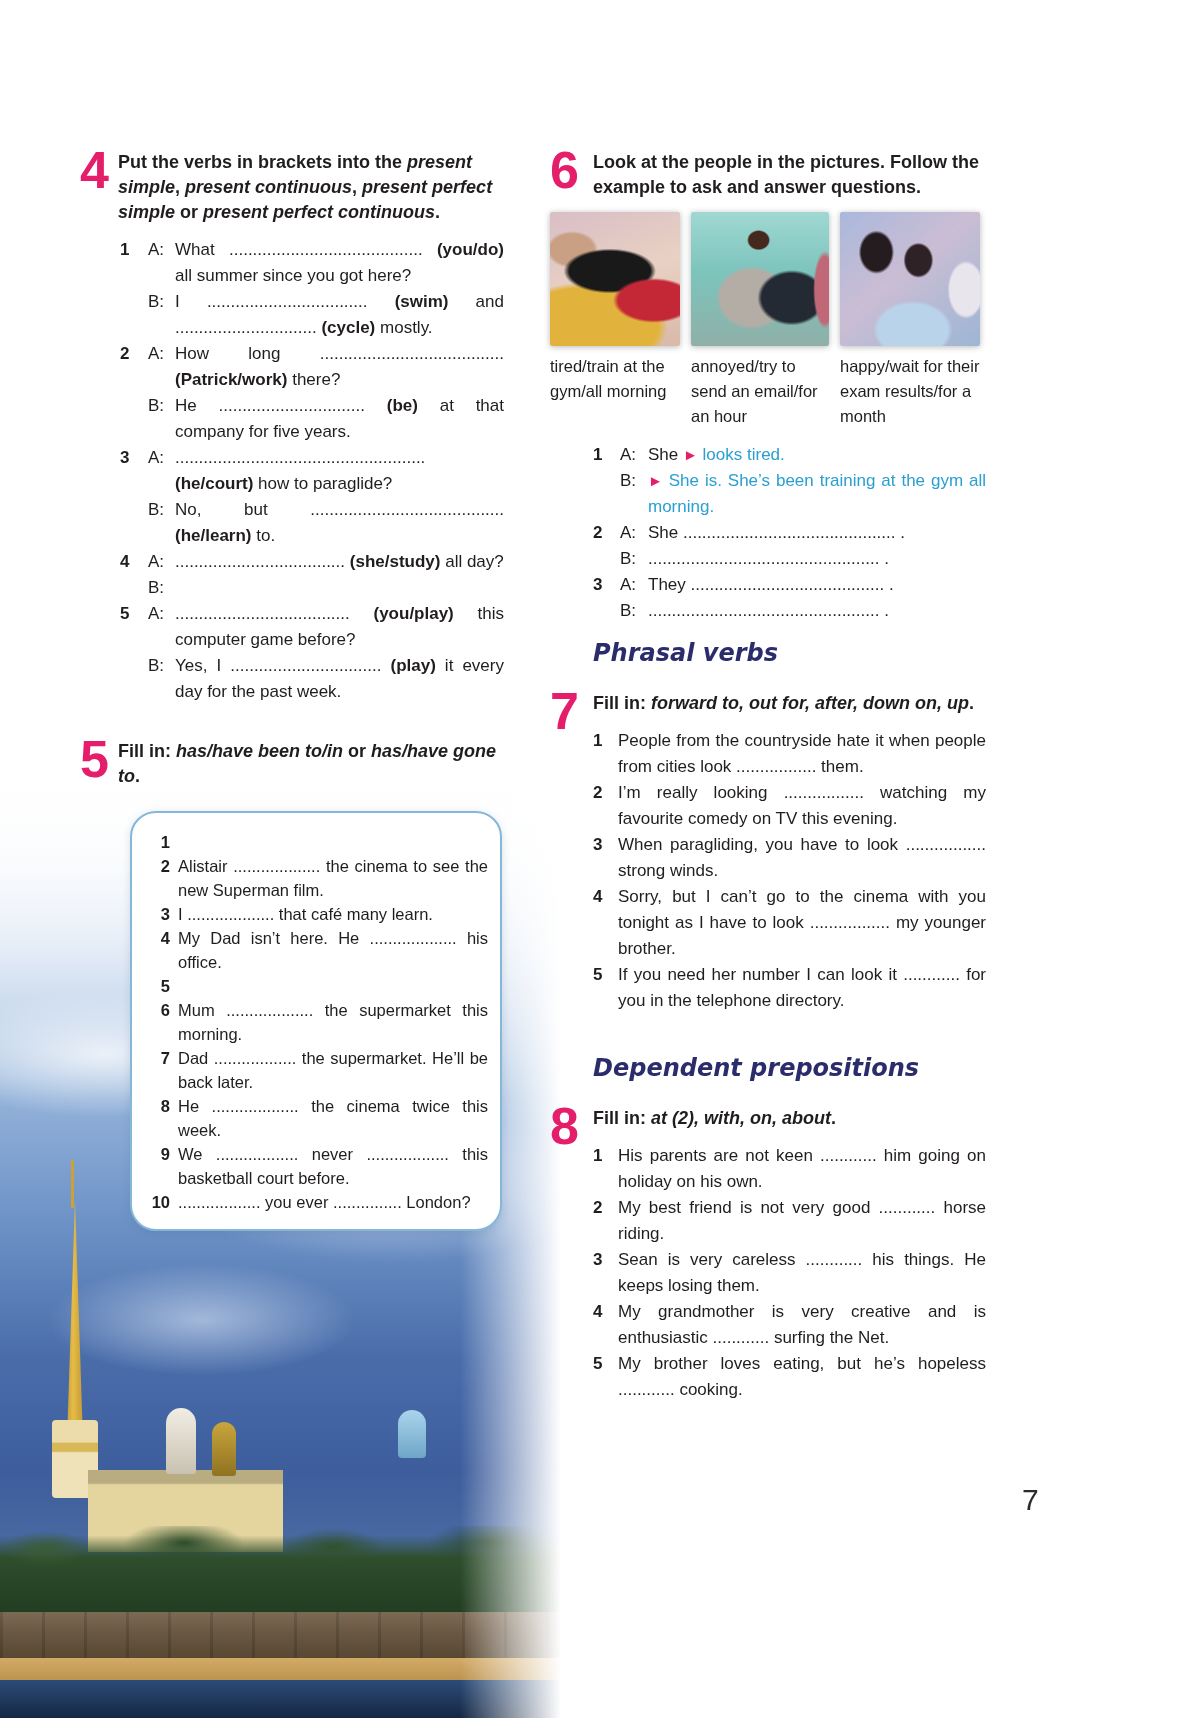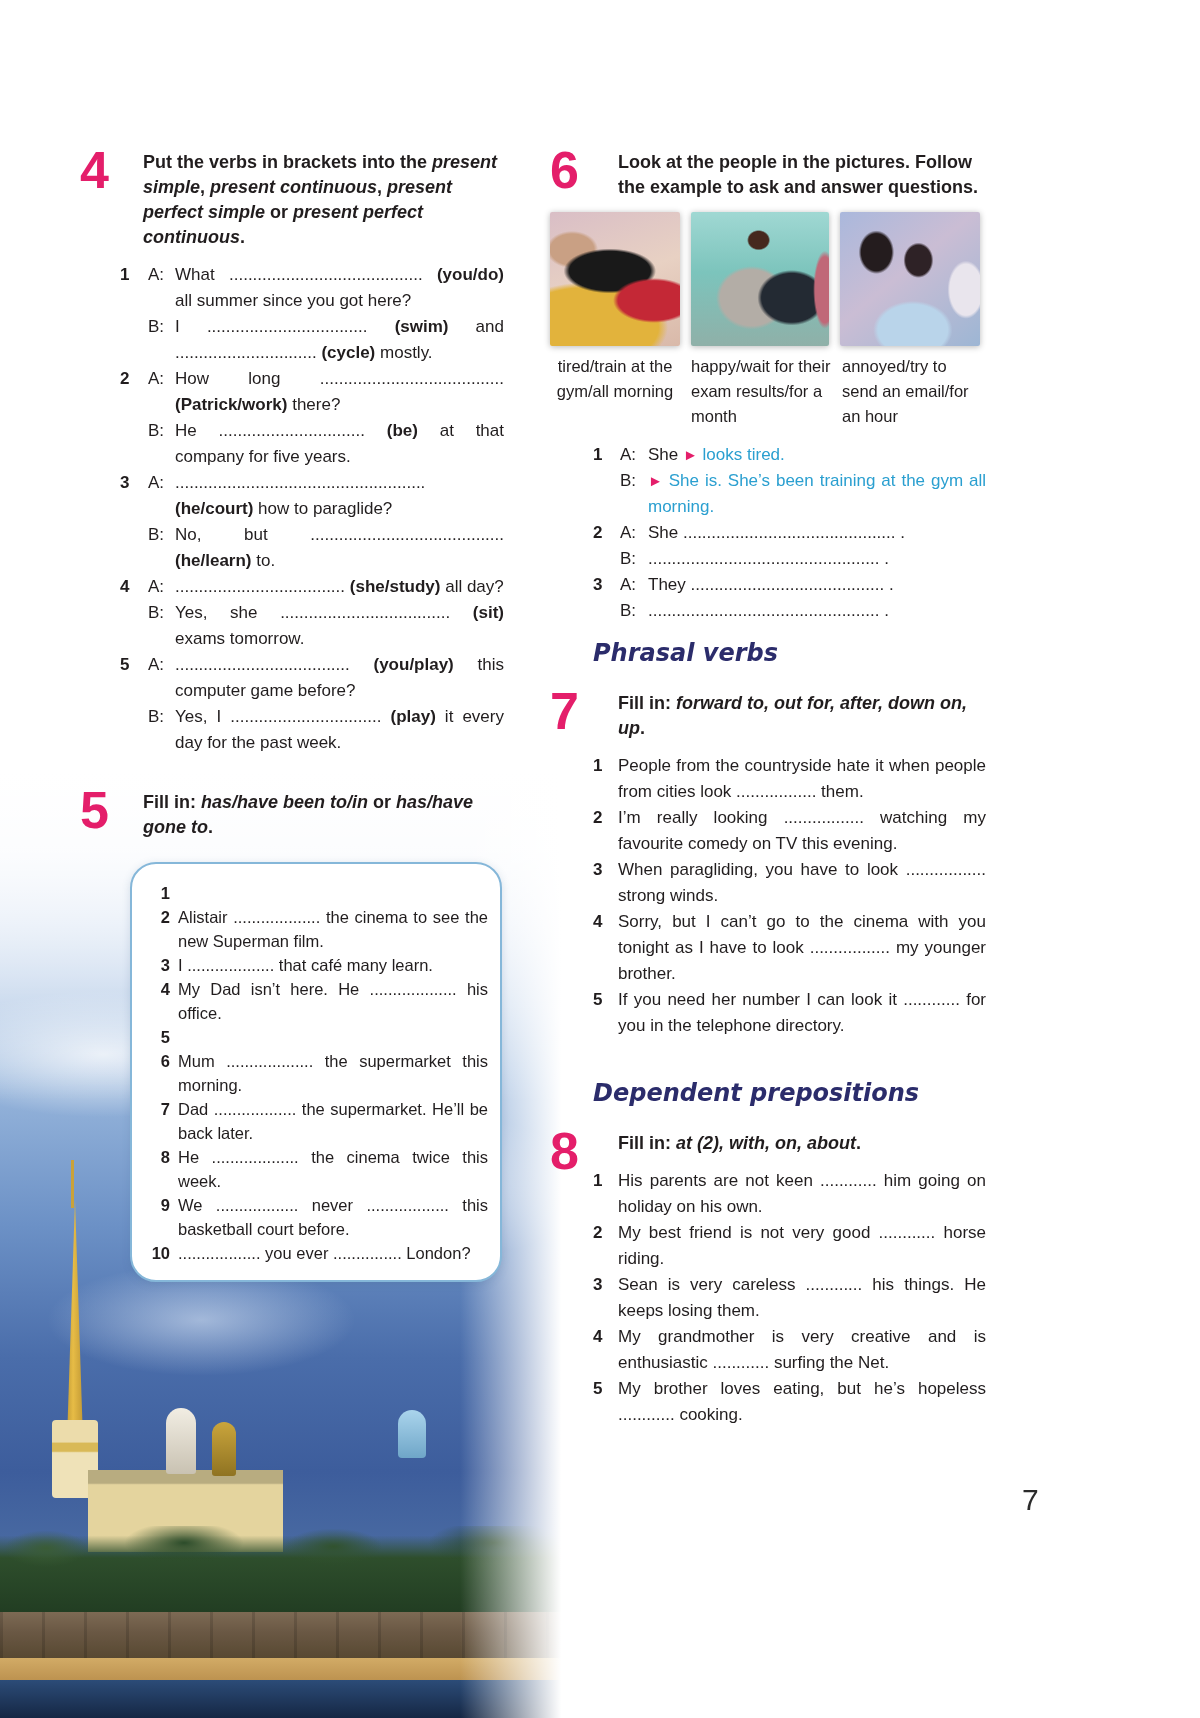--- a/index.html
+++ b/index.html
@@ -9,21 +9,21 @@
   
   .col{position:absolute;top:150px;z-index:2;}
   .col-left{left:80px;width:424px;}
   .col-right{left:550px;width:436px;}
 
   
   .ex-head{position:relative;padding-left:38px;margin-bottom:12px;}
   .col-right .ex-head{padding-left:43px;}
   .ex-num{position:absolute;left:0;top:-4px;font-size:52px;font-weight:bold;line-height:0.95;
           color:var(--pink,#e41e6a);letter-spacing:-2px;}
-  .ex-title{font-weight:bold;font-size:18px;line-height:25px;margin-left:25px;}
+  .ex-title{font-weight:bold;font-size:18px;line-height:25px;}
 
   
   .dlines{font-size:17px;}
   .ex4-lines{padding-left:40px;}
   .ex6-lines{padding-left:43px;}
   .dline{display:flex;line-height:26px;}
   .dline .dn{width:28px;flex:none;font-weight:bold;}
   .ex6-lines .dline .dn{width:27px;}
   .dline .dl{width:27px;flex:none;}
   .ex6-lines .dline .dl{width:28px;}
@@ -60,21 +60,21 @@
       radial-gradient(ellipse 54px 48px at 44% 64%, #b3ada6 0 58%, rgba(179,173,166,0) 66%),
       linear-gradient(180deg,#a0d8d3 0%,#7cc4bc 45%,#8fb0a8 100%);}
   .photo.p3{width:140px;background:
       radial-gradient(ellipse 26px 32px at 26% 30%, #241c1e 0 58%, rgba(36,28,30,0) 68%),
       radial-gradient(ellipse 22px 26px at 56% 36%, #2e2226 0 58%, rgba(46,34,38,0) 68%),
       radial-gradient(ellipse 60px 44px at 52% 88%, #b9d4ea 0 58%, rgba(185,212,234,0) 66%),
       radial-gradient(ellipse 28px 44px at 90% 58%, #e9e5ed 0 58%, rgba(233,229,237,0) 66%),
       linear-gradient(140deg,#aab8dc 0%,#cabdd4 45%,#9db6d4 100%);}
   .caption-row{display:flex;gap:11px;margin-bottom:13px;}
   .caption{font-size:16.5px;line-height:25px;}
-  .caption.c1{width:130px;text-align:center;}
+  .caption.c1{width:130px;}
   .caption.c2{width:138px;}
   .caption.c3{width:140px;}
 
   
   .section-h{font-style:italic;color:var(--navy,#2b2c6b);font-size:24px;
              font-family:"DejaVu Sans","Liberation Sans",sans-serif;
              margin:15px 0 24px 43px;}
   .section-h.second{margin-top:40px;}
 
   
@@ -190,21 +190,20 @@
 
           <div class="dline">
             <span class="dn">4</span>
             <span class="dl">A:</span>
             <span class="dt">.................................... <b>(she/study)</b> all day?</span>
           </div>
 
           <div class="dline">
             <span class="dn"></span>
             <span class="dl">B:</span>
-            <span class="dt">Yes, she .................................... <b>(sit)</b> exams tomorrow.</span>
           </div>
 
           <div class="dline">
             <span class="dn">5</span>
             <span class="dl">A:</span>
             <span class="dt">..................................... <b>(you/play)</b> this computer game before?</span>
           </div>
 
           <div class="dline">
             <span class="dn"></span>
@@ -280,22 +279,22 @@
         <div class="ex-num">6</div>
         <div class="ex-title">Look at the people in the pictures. Follow the example to ask and answer questions.</div>
       </div>
       <div class="photo-row">
         <div class="photo p1"></div>
         <div class="photo p2"></div>
         <div class="photo p3"></div>
       </div>
       <div class="caption-row">
         <div class="caption c1">tired/train at the gym/all morning</div>
+        <div class="caption c2">annoyed/try to send an email/for an hour</div>
         <div class="caption c3">happy/wait for their exam results/for a month</div>
-        <div class="caption c2">annoyed/try to send an email/for an hour</div>
       </div>
       <div class="dlines ex6-lines">
 
           <div class="dline">
             <span class="dn">1</span>
             <span class="dl">A:</span>
             <span class="dt">She <span class="pk">►</span> <span class="cy">looks tired.</span></span>
           </div>
 
           <div class="dline">

